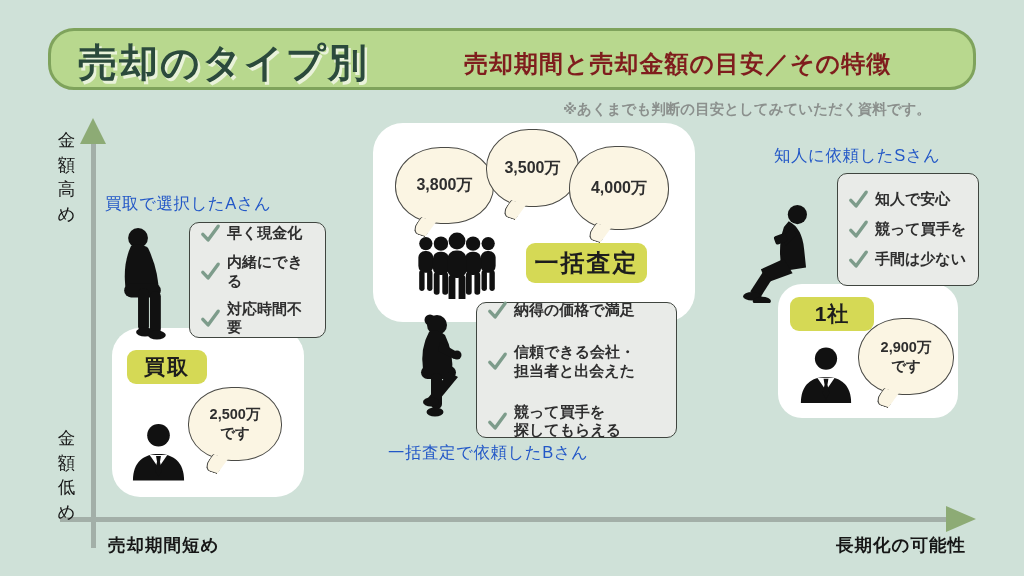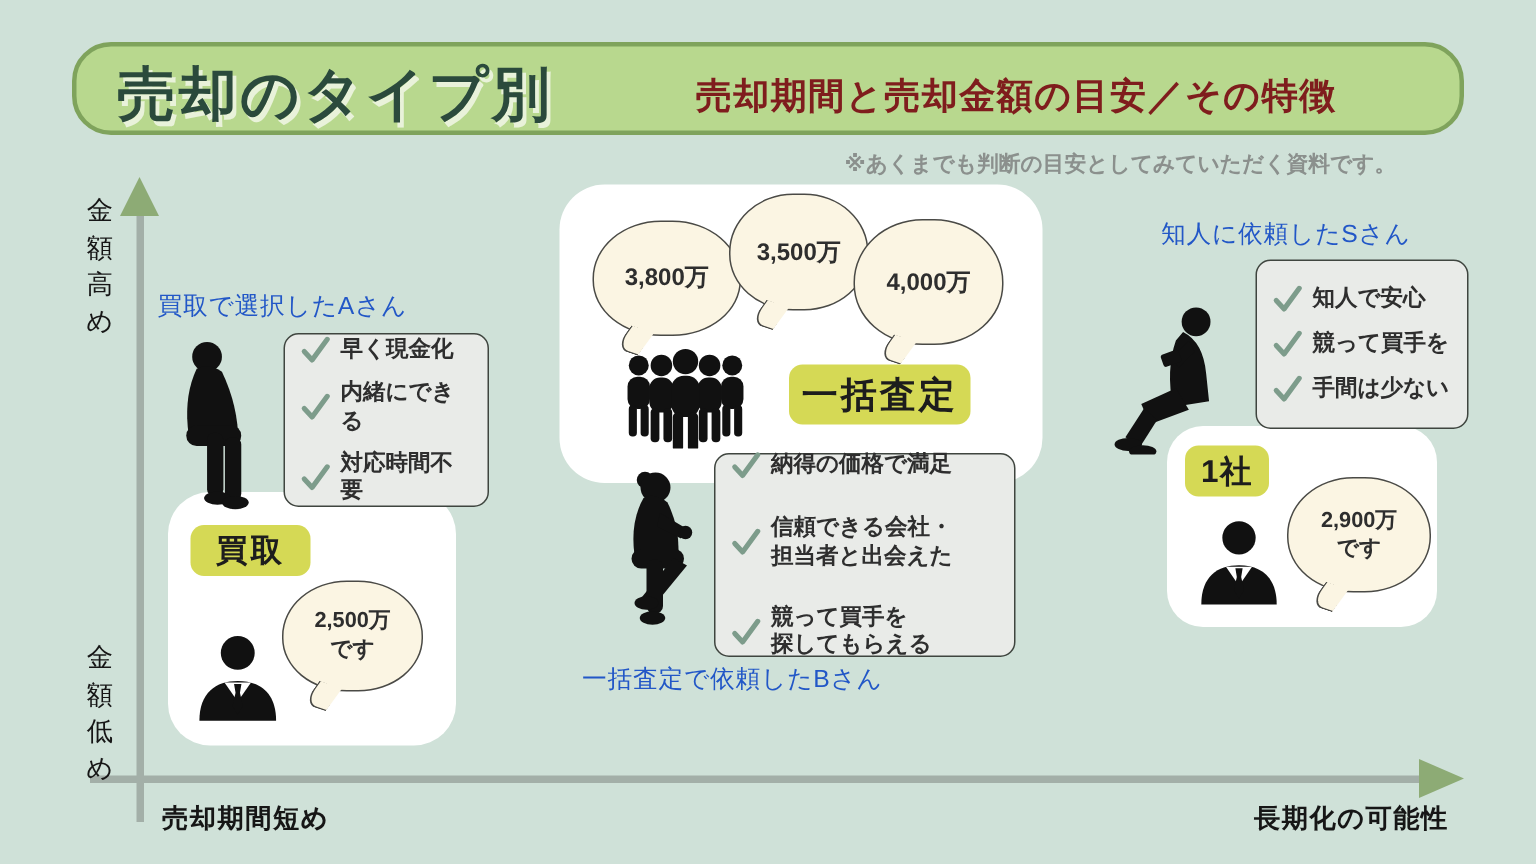--- a/index.html
+++ b/index.html
@@ -47,21 +47,21 @@
   .feature-box.b{left:476px;top:302px;width:201px;height:136px;gap:22px;}
   .feature-box.s{left:837px;top:173px;width:142px;height:113px;}
   .feature-row{display:flex;align-items:center;gap:6px;}
   .check{width:21px;height:21px;flex:0 0 auto;}
   .feature-text{font-size:15px;font-weight:bold;color:#2e2e2e;white-space:pre-line;line-height:1.25;}
 
   .method-label{position:absolute;background:#d5d955;border-radius:9px;display:flex;
     align-items:center;justify-content:center;font-weight:bold;color:#1d1d1d;}
   .method-label.kaitori{left:127px;top:350px;width:80px;height:34px;font-size:21px;letter-spacing:2px;}
   .method-label.ikkatsu{left:526px;top:243px;width:121px;height:40px;font-size:24px;letter-spacing:2px;font-family:Liberation Serif, serif;}
-  .method-label.onesha{left:790px;top:297px;width:56px;height:34px;font-size:21px;letter-spacing:1px;}
+  .method-label.onesha{left:790px;top:297px;width:84px;height:34px;font-size:21px;letter-spacing:1px;}
 
   .bubble{position:absolute;background:#fbf5e3;border:1.6px solid #4a4a46;box-sizing:border-box;
     display:flex;align-items:center;justify-content:center;text-align:center;
     font-weight:bold;color:#2e2e2e;border-radius:46% 46% 46% 46% / 50% 50% 48% 48%;}
   .bubble::after{content:'';position:absolute;bottom:-13px;left:20%;width:15px;height:17px;
     background:#fbf5e3;border-left:1.6px solid #4a4a46;border-bottom:1.6px solid #4a4a46;
     transform:rotate(18deg) skewX(-18deg);border-bottom-left-radius:55% 70%;}
   .bubble.offer1{left:395px;top:147px;width:99px;height:77px;font-size:16px;}
   .bubble.offer2{left:486px;top:129px;width:93px;height:78px;font-size:16px;}
   .bubble.offer3{left:569px;top:146px;width:100px;height:84px;font-size:16px;}

